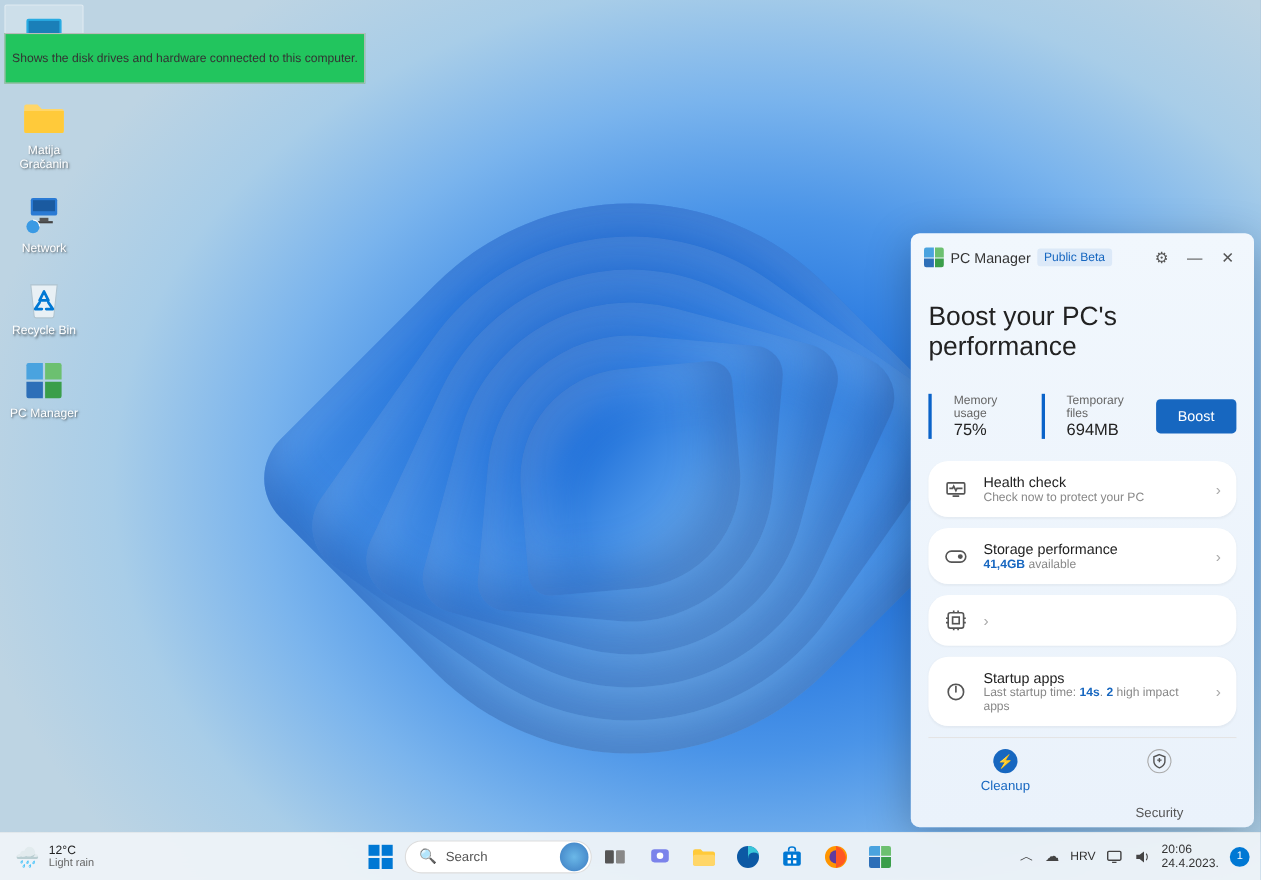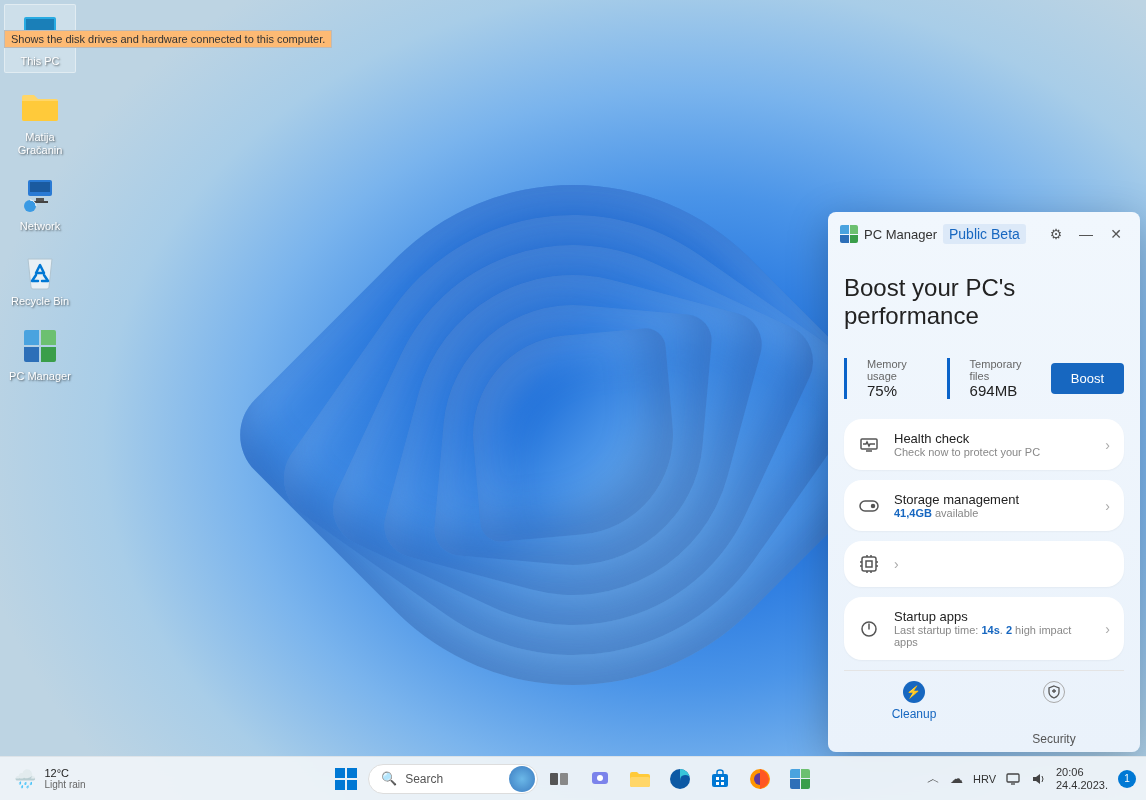--- a/index.html
+++ b/index.html
@@ -10,32 +10,32 @@
 .bloom { position: absolute; left: 50%; top: 50%; transform: translate(-50%, -45%); width: 800px; height: 700px; }
 .petal { position: absolute; border-radius: 50% 10% 50% 10%; background: linear-gradient(135deg, #0a4db8 0%, #1e6fd9 30%, #4a94e8 60%, #8ec5f0 100%); box-shadow: inset -20px -20px 40px rgba(10,60,150,0.4), inset 20px 20px 40px rgba(180,220,255,0.3); }
 
 
 .desktop-icons { position: absolute; top: 0; left: 0; padding: 4px; z-index: 2; }
 .dicon { width: 72px; display: flex; flex-direction: column; align-items: center; padding: 4px 2px; border-radius: 2px; cursor: pointer; margin-bottom: 8px; }
 .dicon.sel { background: rgba(255,255,255,0.25); border: 1px solid rgba(255,255,255,0.4); }
 .dicon .glyph { width: 44px; height: 44px; display: flex; align-items: center; justify-content: center; }
 .dicon .label { color: #fff; font-size: 11px; text-align: center; text-shadow: 1px 1px 2px rgba(0,0,0,0.6); line-height: 1.2; margin-top: 2px; }
 
-.tooltip { position: absolute; top: 30px; left: 4px; background: #fdba74; border: 1px solid #bbb; padding: 2px 6px; font-size: 11px; color: #333; z-index: 5; }
+.tooltip { position: absolute; top: 30px; left: 4px; background: #22c55e; border: 1px solid #bbb; padding: 16px 6px; font-size: 11px; color: #333; z-index: 5; }
 
 
 .pcm { position: absolute; right: 6px; top: 212px; width: 312px; height: 540px; background: linear-gradient(180deg, #f1f7fd 0%, #eaf2fb 100%); border-radius: 8px; box-shadow: 0 10px 40px rgba(0,0,0,0.25); z-index: 10; display: flex; flex-direction: column; }
 .pcm-title { display: flex; align-items: center; padding: 10px 12px; gap: 6px; }
 .pcm-logo { width: 18px; height: 18px; display: grid; grid-template-columns: 1fr 1fr; grid-template-rows: 1fr 1fr; gap: 1px; }
 .pcm-logo span:nth-child(1){background:#4aa3df;border-radius:2px 0 0 0;}
 .pcm-logo span:nth-child(2){background:#6cc070;border-radius:0 2px 0 0;}
 .pcm-logo span:nth-child(3){background:#2d6fb8;border-radius:0 0 0 2px;}
 .pcm-logo span:nth-child(4){background:#3a9e4a;border-radius:0 0 2px 0;}
 .pcm-name { font-size: 13px; color: #333; font-weight: 500; }
-.pcm-badge { font-size: 14px; color: #1767c0; background: #dce9f8; padding: 2px 6px; border-radius: 3px; }
+.pcm-badge { font-size: 11px; color: #1767c0; background: #dce9f8; padding: 2px 6px; border-radius: 3px; }
 .pcm-title .spacer { flex: 1; }
 .pcm-ctrl { width: 24px; height: 24px; display: flex; align-items: center; justify-content: center; color: #555; cursor: pointer; font-size: 14px; }
 
 .pcm-body { padding: 8px 16px 0 16px; flex: 1; display: flex; flex-direction: column; }
 .pcm-head { font-size: 24px; color: #222; font-weight: 400; margin: 10px 0 28px 0; }
 .pcm-stats { display: flex; align-items: center; gap: 18px; margin-bottom: 20px; }
 .stat { border-left: 3px solid #0a63c9; padding-left: 20px; }
 .stat .lbl { font-size: 11px; color: #666; }
 .stat .val { font-size: 15px; color: #222; }
 .boost-btn { margin-left: auto; background: #1767c0; color: #fff; border: none; border-radius: 4px; padding: 8px 20px; font-size: 13px; cursor: pointer; }
@@ -204,21 +204,21 @@
     </div>
 
     <div class="card">
       <div class="cicon">
           <svg width="20" height="14" viewBox="0 0 20 14" fill="none" stroke="currentColor" stroke-width="1.5">
             <rect x="1" y="2" width="18" height="10" rx="5"></rect>
             <circle cx="14" cy="7" r="1.5" fill="currentColor"></circle>
           </svg>
         </div>
       <div class="ctext">
-        <div class="ctitle">Storage management</div>
+        <div class="ctitle">Storage performance</div>
         <div class="csub"><span class="hi">41,4GB</span><span> available</span></div>
       </div>
       <div class="chev">›</div>
     </div>
 
     <div class="card">
       <div class="cicon">
           <svg width="20" height="20" viewBox="0 0 20 20" fill="none" stroke="currentColor" stroke-width="1.5">
             <rect x="3" y="3" width="14" height="14" rx="2"></rect>
             <rect x="7" y="7" width="6" height="6"></rect>

